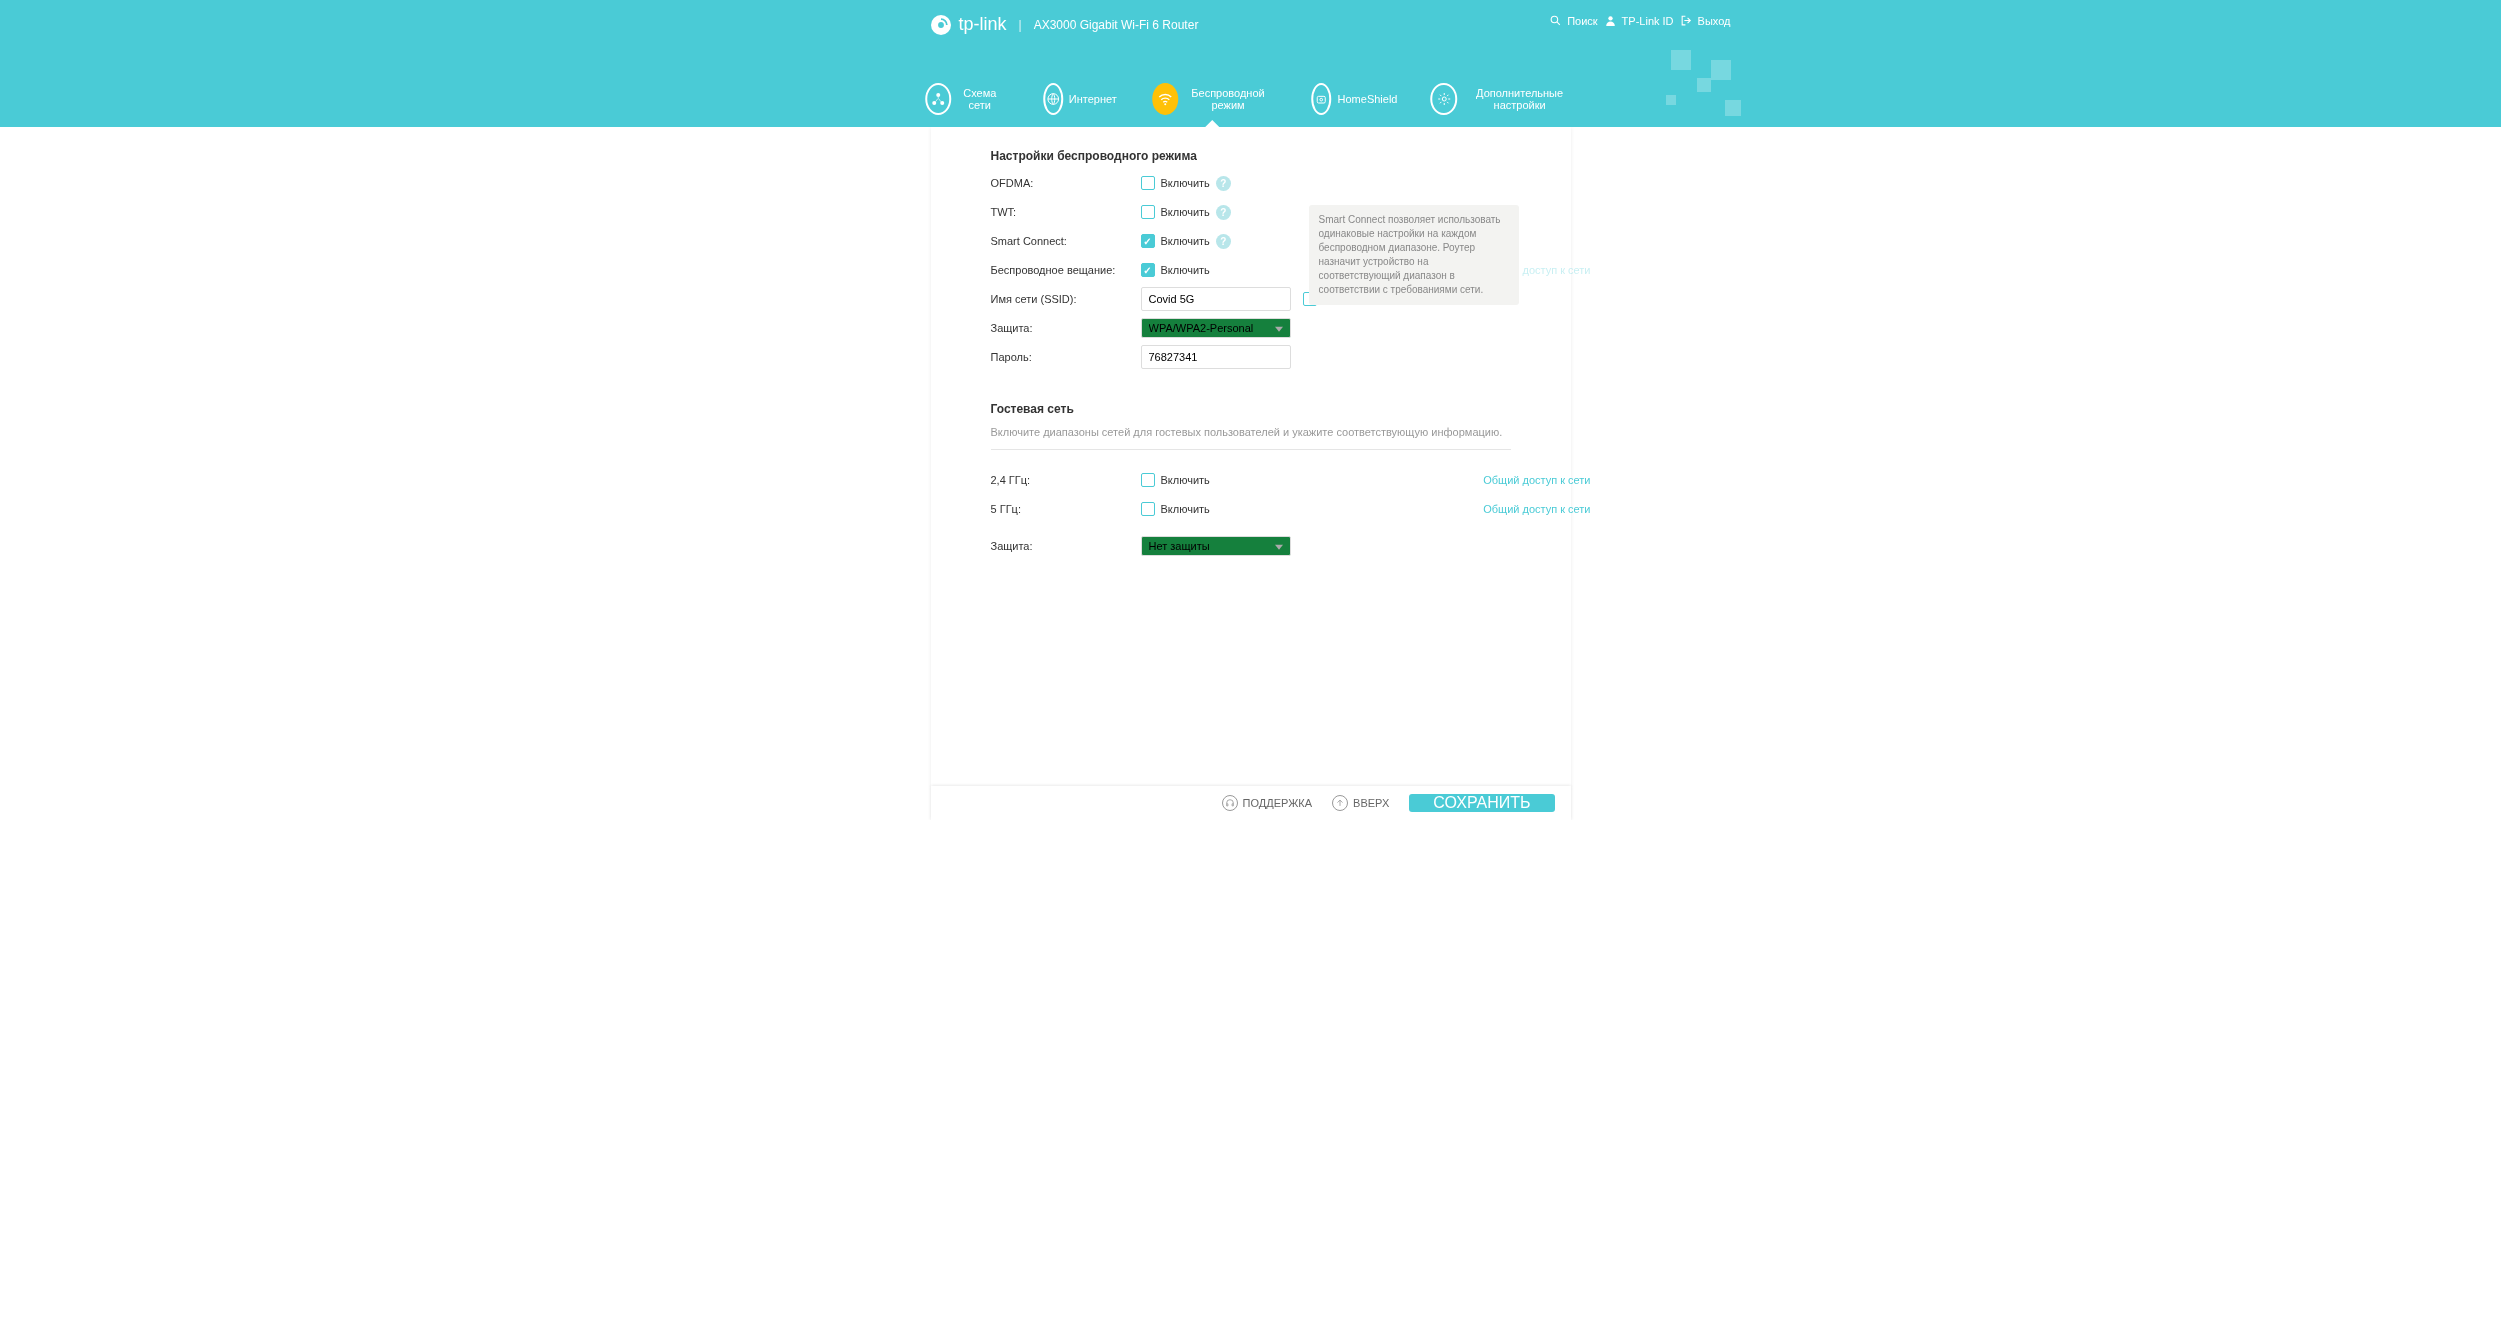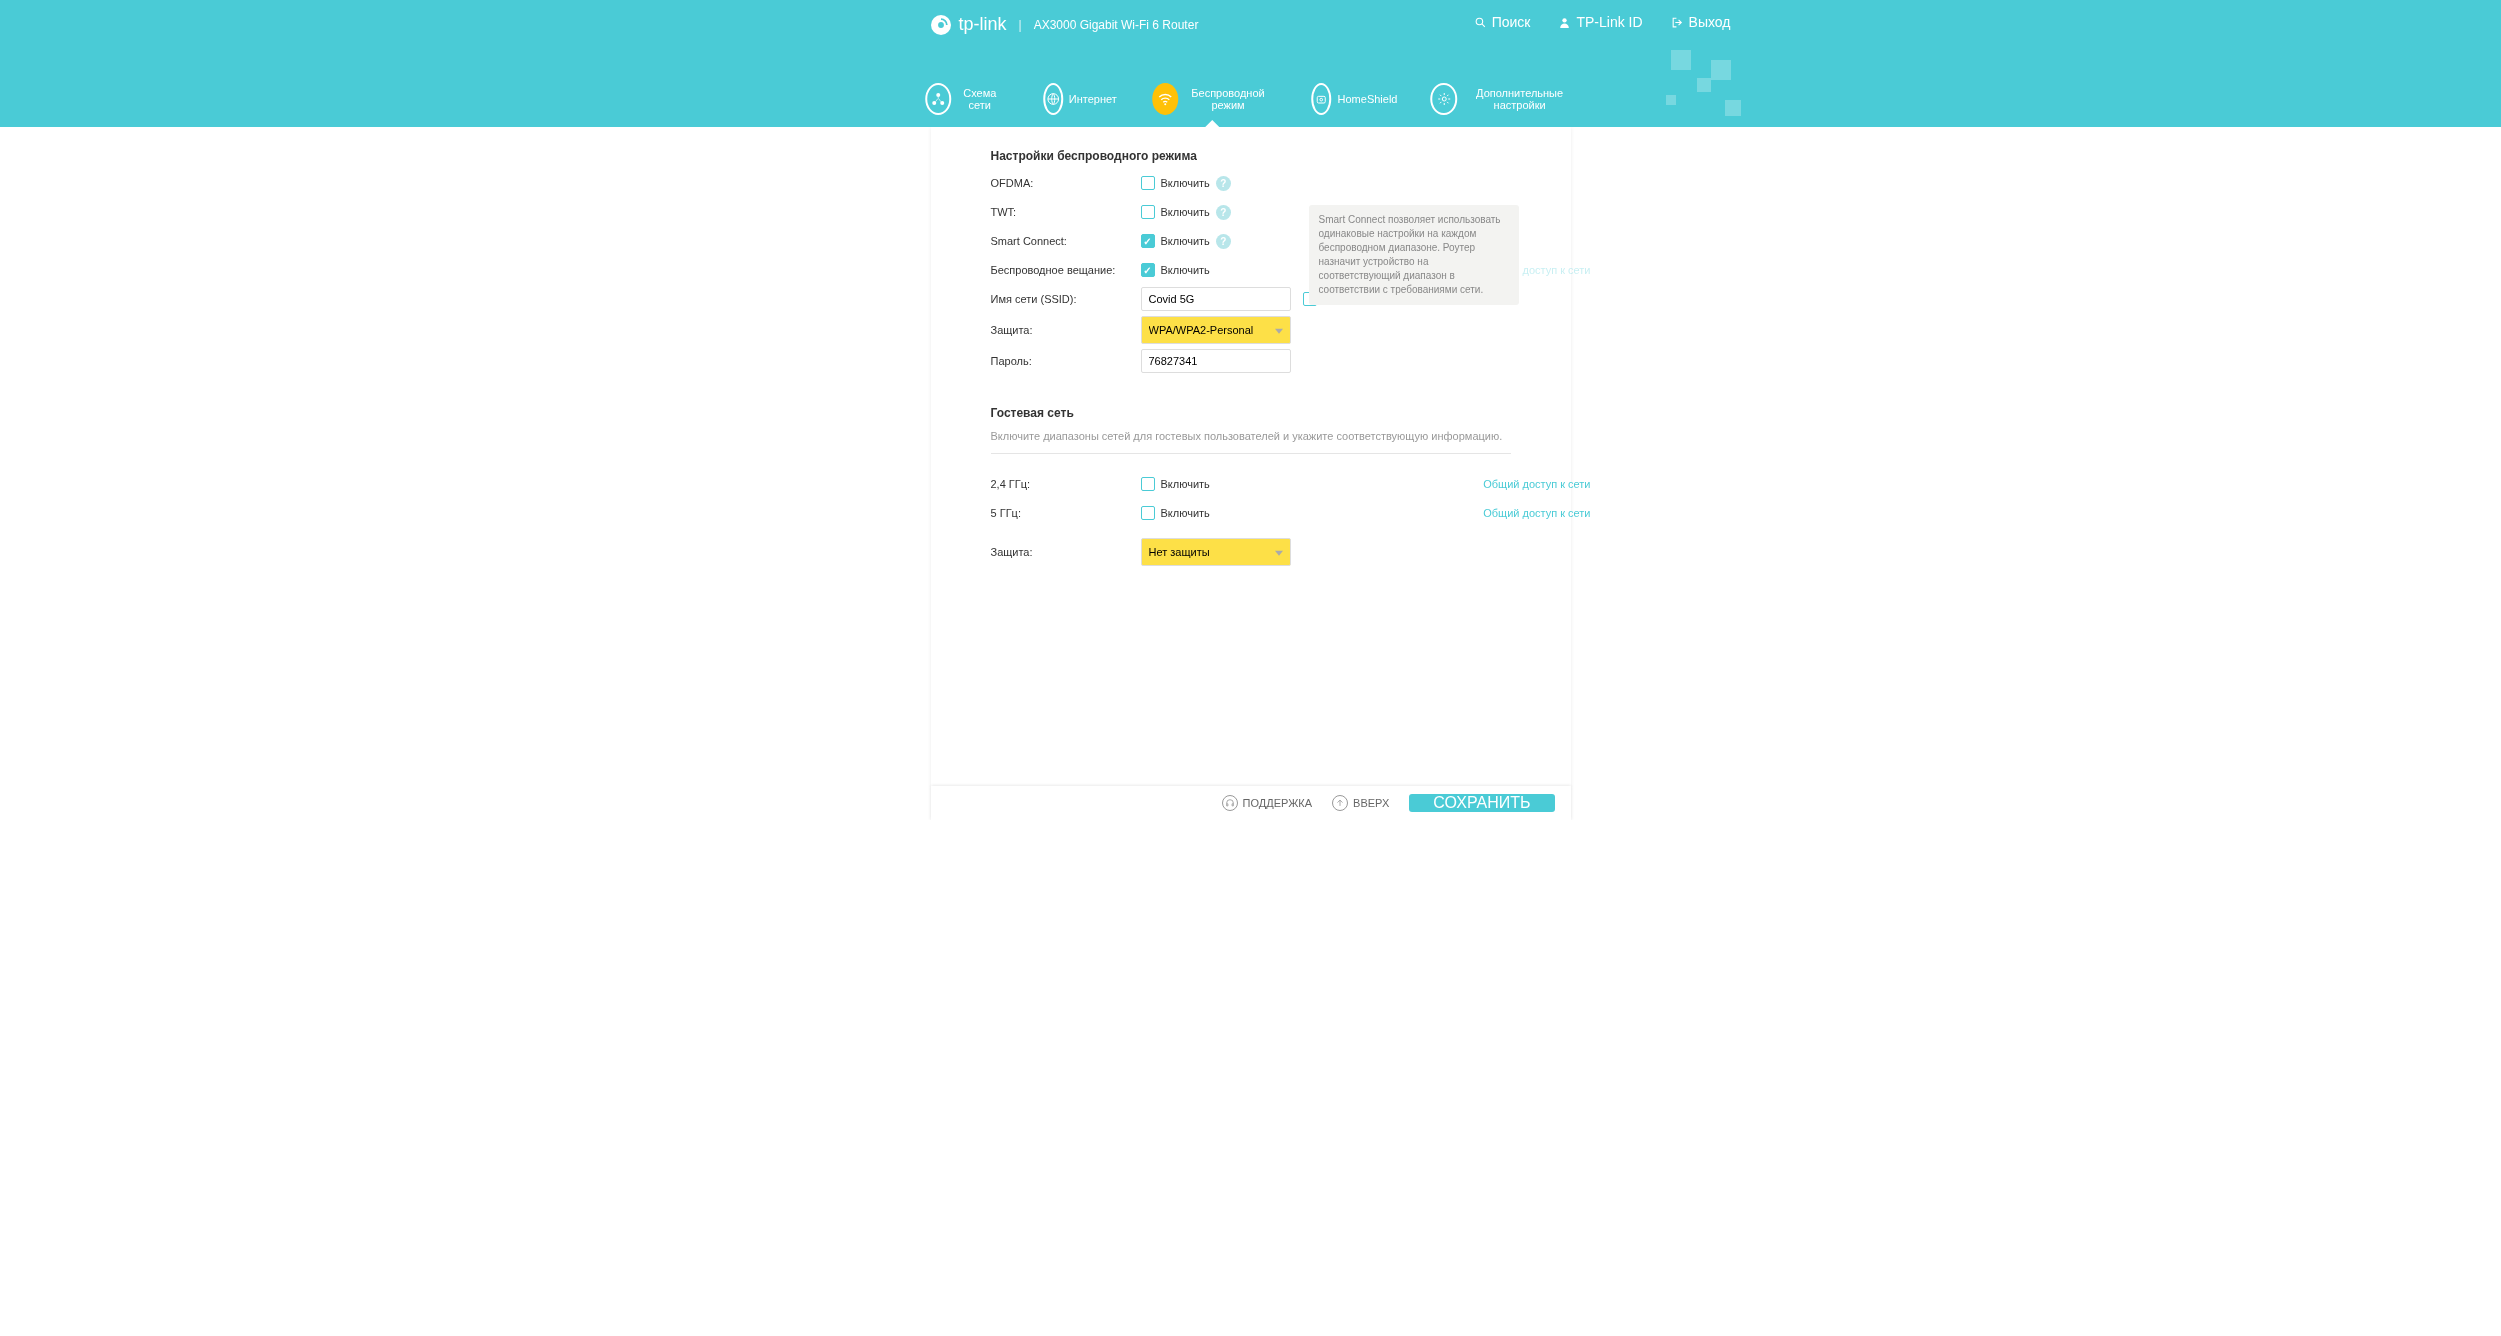--- a/index.html
+++ b/index.html
@@ -7,21 +7,21 @@
 
 
 .topbar{background:#4acbd6;color:#fff;height:127px;position:relative}
 .topbar-inner{width:640px;margin:0 auto;position:relative;height:100%}
 .brand{position:absolute;top:14px;left:0;display:flex;align-items:center;gap:8px}
 .brand-logo{width:20px;height:20px;background:#fff;border-radius:50%;display:flex;align-items:center;justify-content:center}
 .brand-logo svg{width:14px;height:14px}
 .brand-text{font-weight:normal;font-size:18px}
 .brand-sep{opacity:.8;margin:0 4px}
 .brand-model{font-size:12px}
-.topright{position:absolute;top:14px;right:-160px;display:flex;gap:28px;align-items:center;font-size:14px}
+.topright{position:absolute;top:14px;right:-160px;display:flex;gap:6px;align-items:center;font-size:11px}
 .topright>div{display:flex;align-items:center;gap:5px;cursor:pointer}
 .topright svg{width:13px;height:13px;fill:#fff}
 
 
 .navtabs{position:absolute;bottom:0;left:50%;transform:translateX(-50%);display:flex;gap:40px;padding-bottom:12px}
 .navtab{display:flex;align-items:center;gap:6px;color:#fff;font-size:11px;cursor:pointer;min-width:60px;text-align:center}
 .navtab .circle{width:32px;height:32px;border:2px solid #fff;border-radius:50%;display:flex;align-items:center;justify-content:center}
 .navtab.active .circle{background:#ffc107;border-color:#ffc107}
 .navtab.active{font-weight:normal;position:relative}
 .navtab.active::after{content:"";position:absolute;bottom:-12px;left:50%;transform:translateX(-50%);border-left:7px solid transparent;border-right:7px solid transparent;border-bottom:7px solid #fff}
@@ -48,21 +48,21 @@
 .fbody{flex:1;display:flex;align-items:center;gap:6px}
 
 .cbox{width:14px;height:14px;border:1px solid #4acbd6;border-radius:2px;display:flex;align-items:center;justify-content:center;cursor:pointer;background:#fff}
 .cbox.checked{background:#4acbd6}
 .cbox.checked::after{content:"✓";color:#fff;font-size:10px;font-weight:bold}
 .clabel{font-size:11px;color:#333}
 
 .help{width:15px;height:15px;background:#b8e6ea;color:#fff;border-radius:50%;font-size:10px;font-weight:bold;display:flex;align-items:center;justify-content:center;cursor:pointer}
 
 .finput{width:150px;height:24px;border:1px solid #ddd;border-radius:2px;padding:0 7px;font-size:11px;outline:none}
-.fselect{width:150px;height:28px;border:1px solid #ddd;border-radius:2px;padding:0 24px 0 7px;font-size:11px;outline:none;appearance:none;background:#fde047;position:relative}
+.fselect{width:150px;height:20px;border:1px solid #ddd;border-radius:2px;padding:0 24px 0 7px;font-size:11px;outline:none;appearance:none;background:#15803d;position:relative}
 .selwrap{position:relative;width:150px}
 .selwrap::after{content:"";position:absolute;right:8px;top:50%;transform:translateY(-25%);border-left:4px solid transparent;border-right:4px solid transparent;border-top:5px solid #aaa;pointer-events:none}
 
 .sharelink{color:#4acbd6;font-size:11px;cursor:pointer;position:absolute;right:-80px}
 
 
 .tip{position:absolute;left:318px;top:-24px;width:210px;background:#f3f3f1;border-radius:3px;padding:8px 10px;font-size:10px;color:#888;line-height:1.4;z-index:5}
 
 
 .footer{width:640px;margin:-1px auto 0;background:#fff;box-shadow:0 -1px 3px rgba(0,0,0,.06),0 1px 4px rgba(0,0,0,.08);display:flex;align-items:center;justify-content:flex-end;gap:20px;padding:8px 16px}

